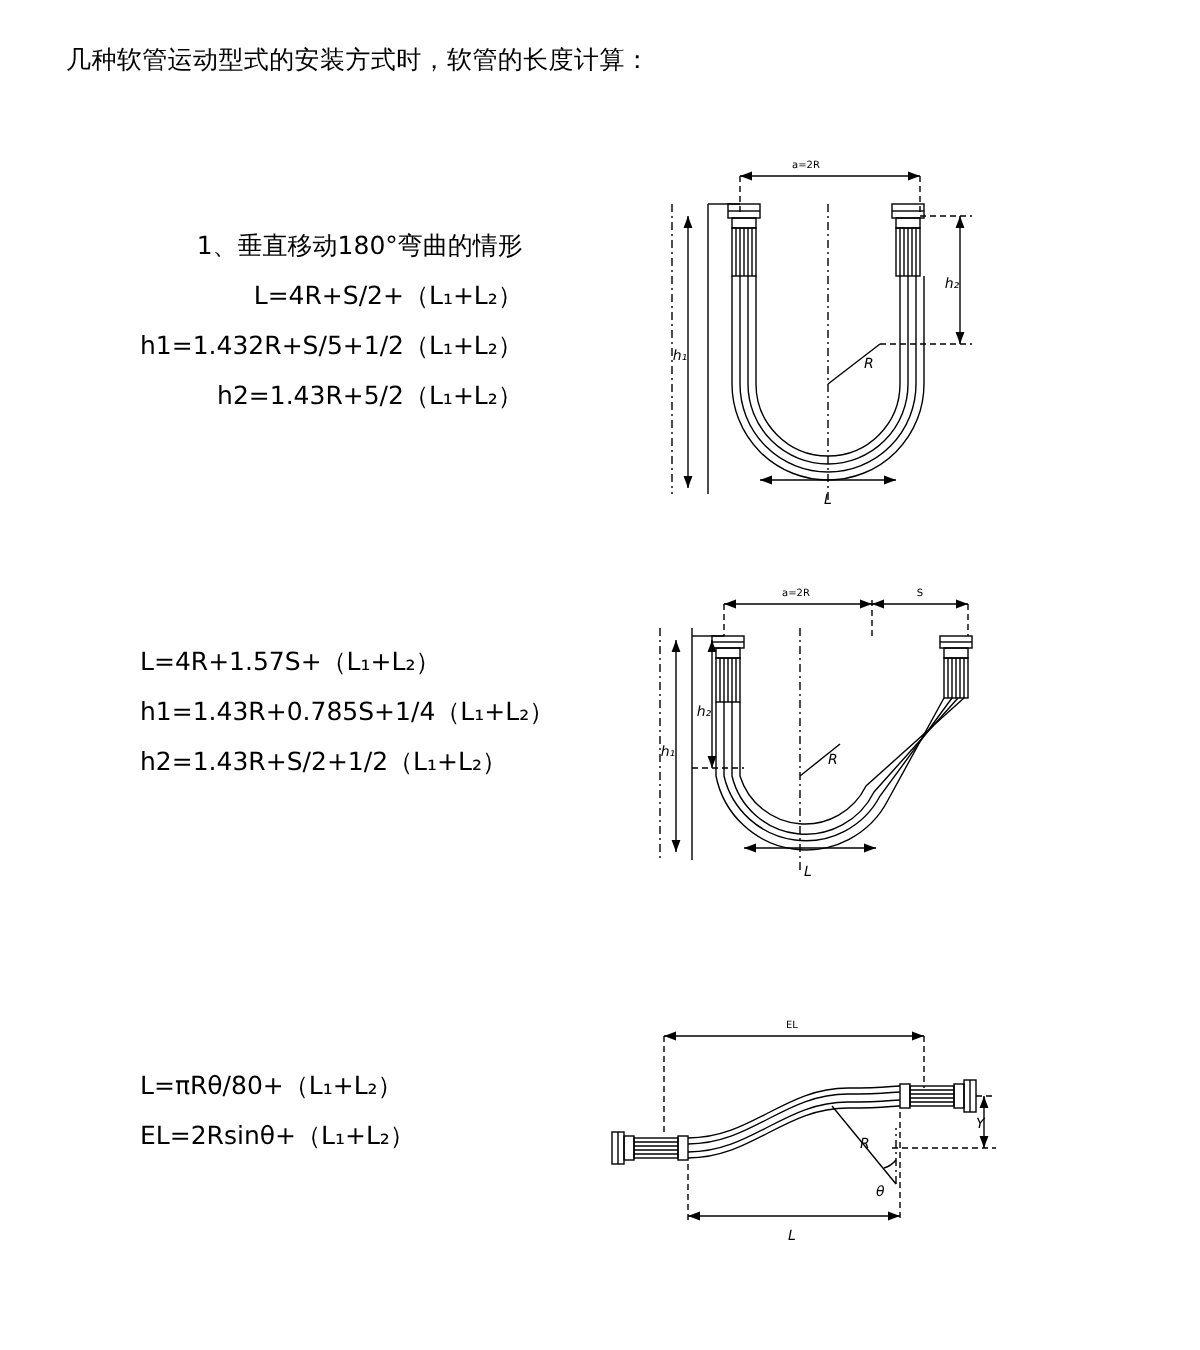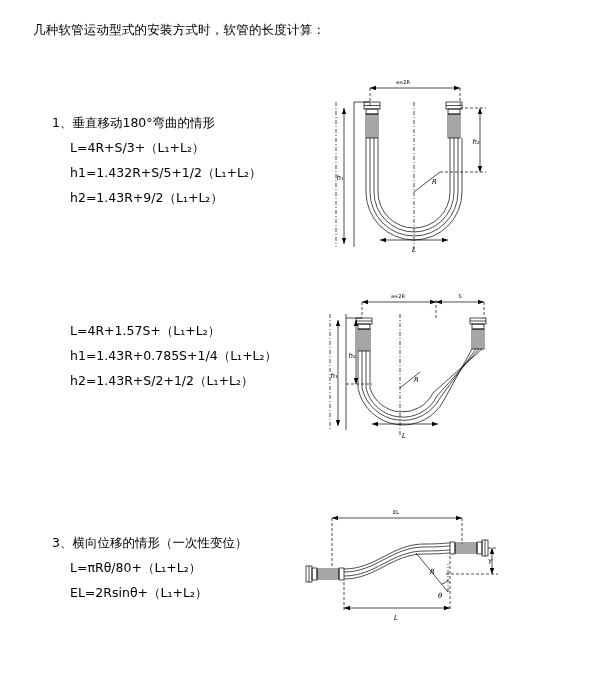--- a/index.html
+++ b/index.html
@@ -61,28 +61,28 @@
     font-style: italic;
   }
 </style>
 </head>
 <body>
 
 <div class="page">
 
   <div class="heading">几种软管运动型式的安装方式时，软管的长度计算：</div>
 
-  <div class="section" style="top:0;left:0;height:230px;">
+  <div class="section" style="top:0;left:0;height:230px;text-align:right;">
     <div class="sec-text" style="top:110px;">
       <div class="sec-title">
         <span>1、</span><span>垂直移动180°弯曲的情形</span>
       </div>
-      <div class="formula">L=4R+S/3+（L₁+L₂）</div>
+      <div class="formula">L=4R+S/2+（L₁+L₂）</div>
       <div class="formula">h1=1.432R+S/5+1/2（L₁+L₂）</div>
-      <div class="formula">h2=1.43R+9/2（L₁+L₂）</div>
+      <div class="formula">h2=1.43R+5/2（L₁+L₂）</div>
     </div>
 
     <div class="fig" style="left:320px;top:72px;">
       <svg width="180" height="190" viewBox="0 0 180 190">
         <g stroke="#000" fill="none" stroke-width="0.7">
 
           <line x1="50" y1="16" x2="140" y2="16"></line>
           <path d="M50 16 l6 -2.2 v4.4 z" fill="#000" stroke="none"></path>
           <path d="M140 16 l-6 -2.2 v4.4 z" fill="#000" stroke="none"></path>
           <line x1="50" y1="16" x2="50" y2="34" stroke-dasharray="3,2"></line>
@@ -217,23 +217,20 @@
         <text class="lbl" x="16" y="90" text-anchor="middle">h₁</text>
         <text class="lbl" x="34" y="70" text-anchor="middle">h₂</text>
         <text class="lbl" x="96" y="94">R</text>
         <text class="lbl" x="86" y="150" text-anchor="middle">L</text>
       </svg>
     </div>
   </div>
 
   <div class="section" style="top:0;left:0;">
     <div class="sec-text" style="top:530px;">
-      <div class="sec-title">
-        <span>3、</span><span>横向位移的情形（一次性变位）</span>
-      </div>
       <div class="formula">L=πRθ/80+（L₁+L₂）</div>
       <div class="formula">EL=2Rsinθ+（L₁+L₂）</div>
     </div>
 
     <div class="fig" style="left:296px;top:504px;">
       <svg width="210" height="120" viewBox="0 0 210 120">
         <g stroke="#000" fill="none" stroke-width="0.7">
 
           <line x1="36" y1="14" x2="166" y2="14"></line>
           <path d="M36 14 l6 -2.2 v4.4 z" fill="#000" stroke="none"></path>

